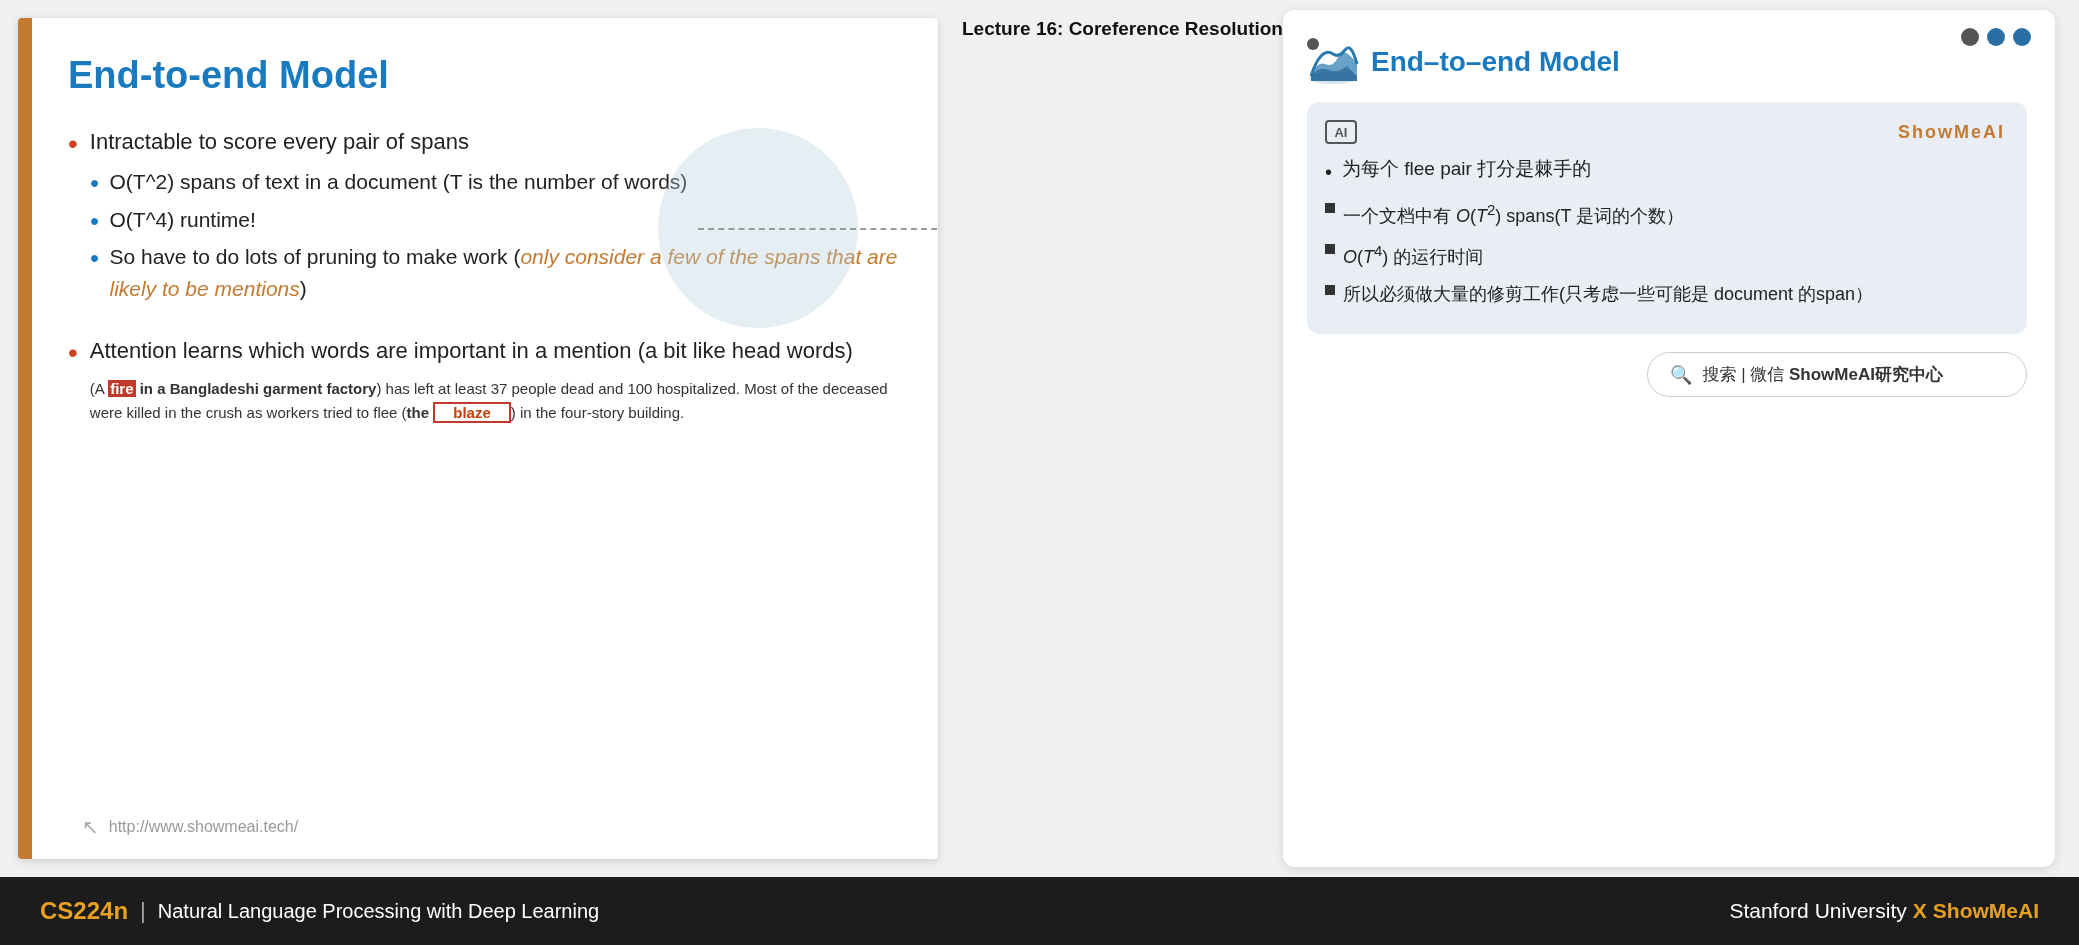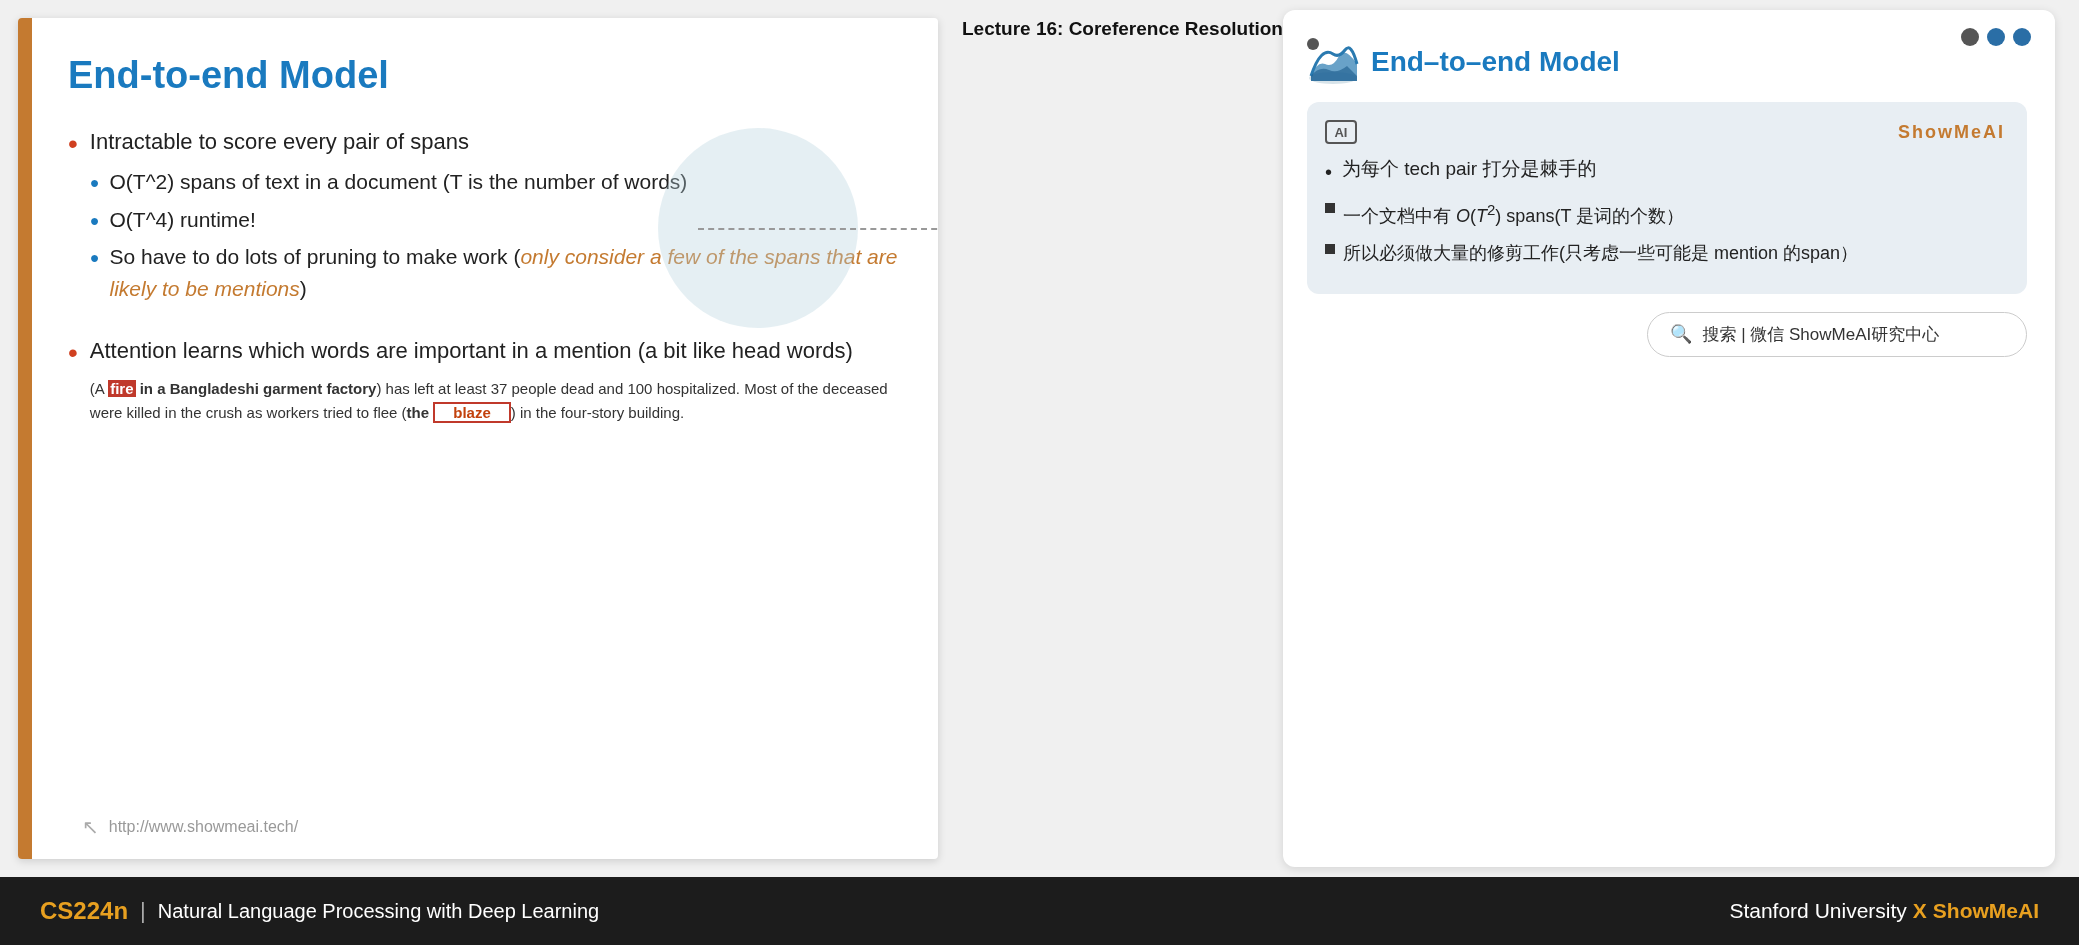--- a/index.html
+++ b/index.html
@@ -341,21 +341,21 @@
       font-size: 18px;
       color: #888;
     }
 
     .search-text {
       color: #333;
       font-size: 17px;
     }
 
     .search-bold {
-      font-weight: normal;
+      font-weight: bold;
     }
 
     
     .bottom-bar {
       height: 68px;
       background: #1c1c1c;
       display: flex;
       align-items: center;
       justify-content: space-between;
       padding: 0 40px;
@@ -491,31 +491,35 @@
         <div class="ai-box-header">
           <div class="ai-icon">
             <span>AI</span>
           </div>
           <span class="showmeai-label">ShowMeAI</span>
         </div>
 
         <ul class="ai-bullets">
           <li class="ai-bullet-main">
             <span class="ai-bullet-dot">•</span>
-            <span>为每个 tech pair 打分是棘手的</span>
+            <span>为每个 flee pair 打分是棘手的</span>
           </li>
           <li>
             <ul class="ai-sub-bullets">
               <li class="ai-sub-bullet">
                 <span class="ai-sub-square"></span>
                 <span>一个文档中有 <em>O</em>(<em>T</em><sup>2</sup>) spans(T 是词的个数）</span>
               </li>
               <li class="ai-sub-bullet">
                 <span class="ai-sub-square"></span>
-                <span>所以必须做大量的修剪工作(只考虑一些可能是 mention 的span）</span>
+                <span><em>O</em>(<em>T</em><sup>4</sup>) 的运行时间</span>
+              </li>
+              <li class="ai-sub-bullet">
+                <span class="ai-sub-square"></span>
+                <span>所以必须做大量的修剪工作(只考虑一些可能是 document 的span）</span>
               </li>
             </ul>
           </li>
         </ul>
       </div>
 
       <div class="search-bar">
         <div class="search-box">
           <span class="search-icon-char">🔍</span>
           <span class="search-text">搜索 | 微信 <span class="search-bold">ShowMeAI研究中心</span></span>

